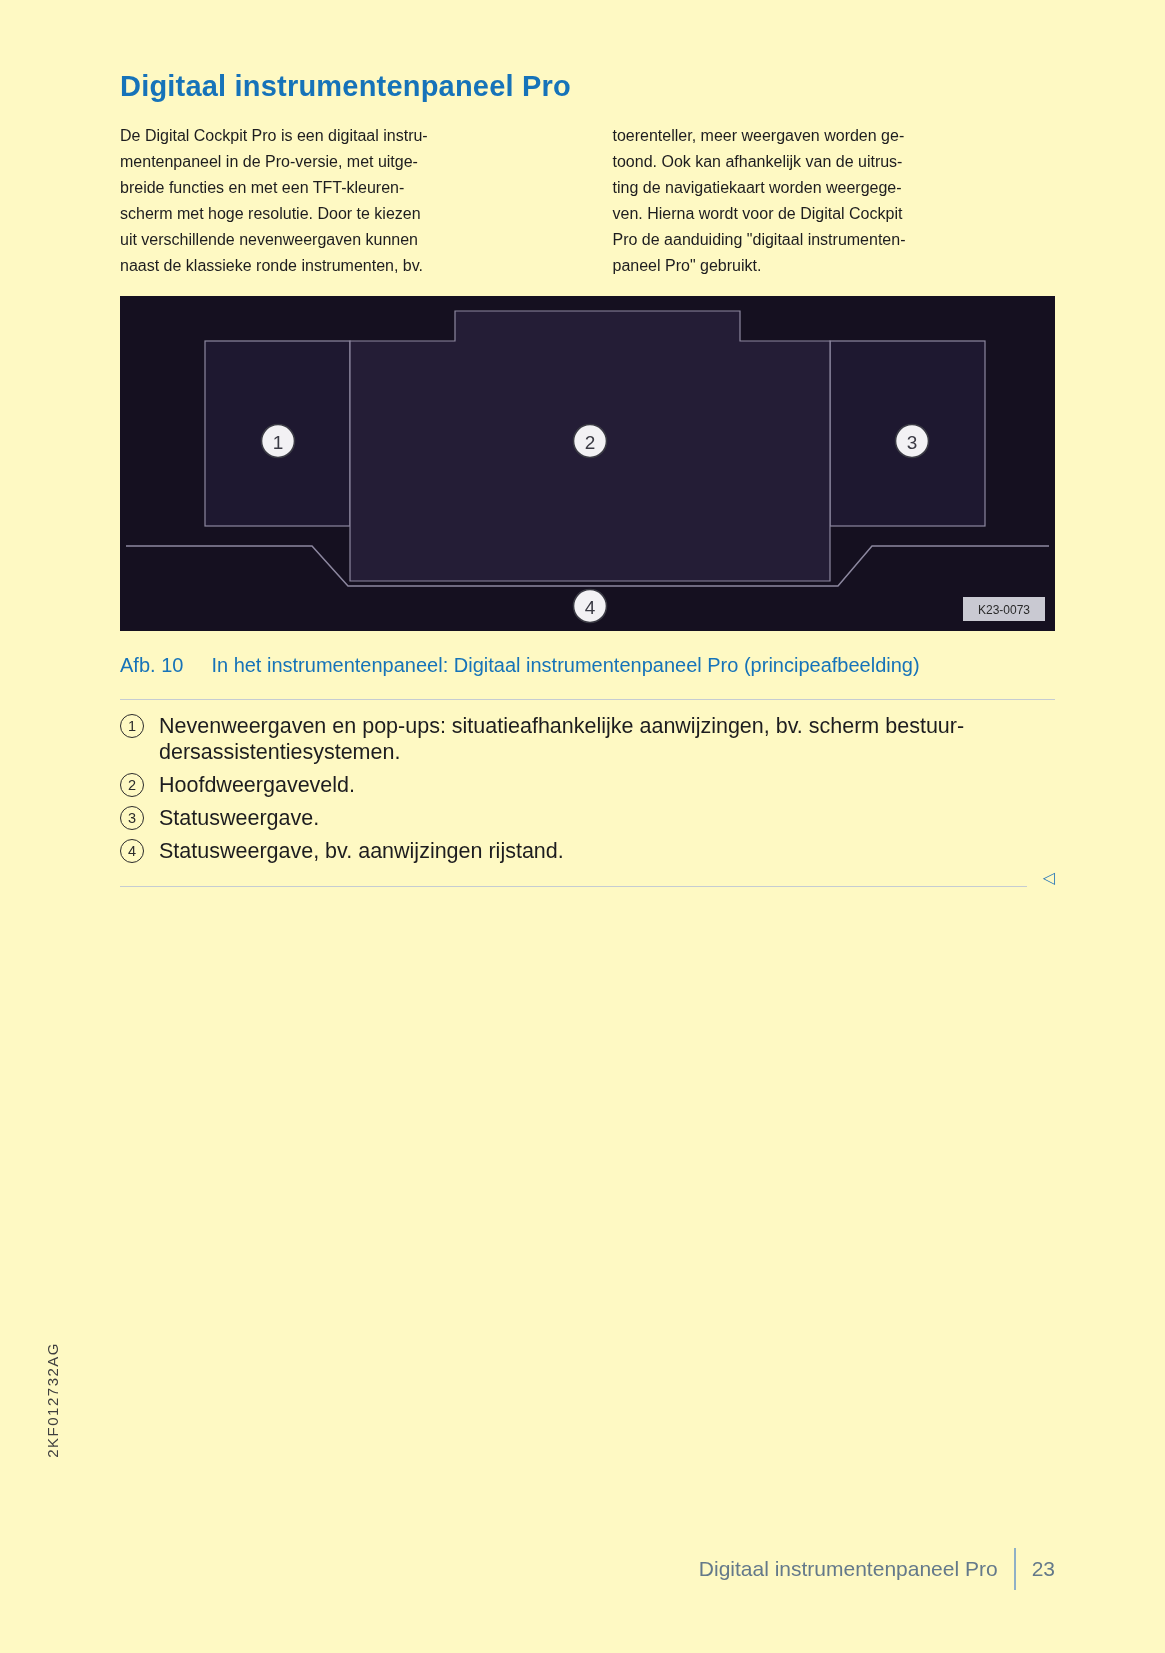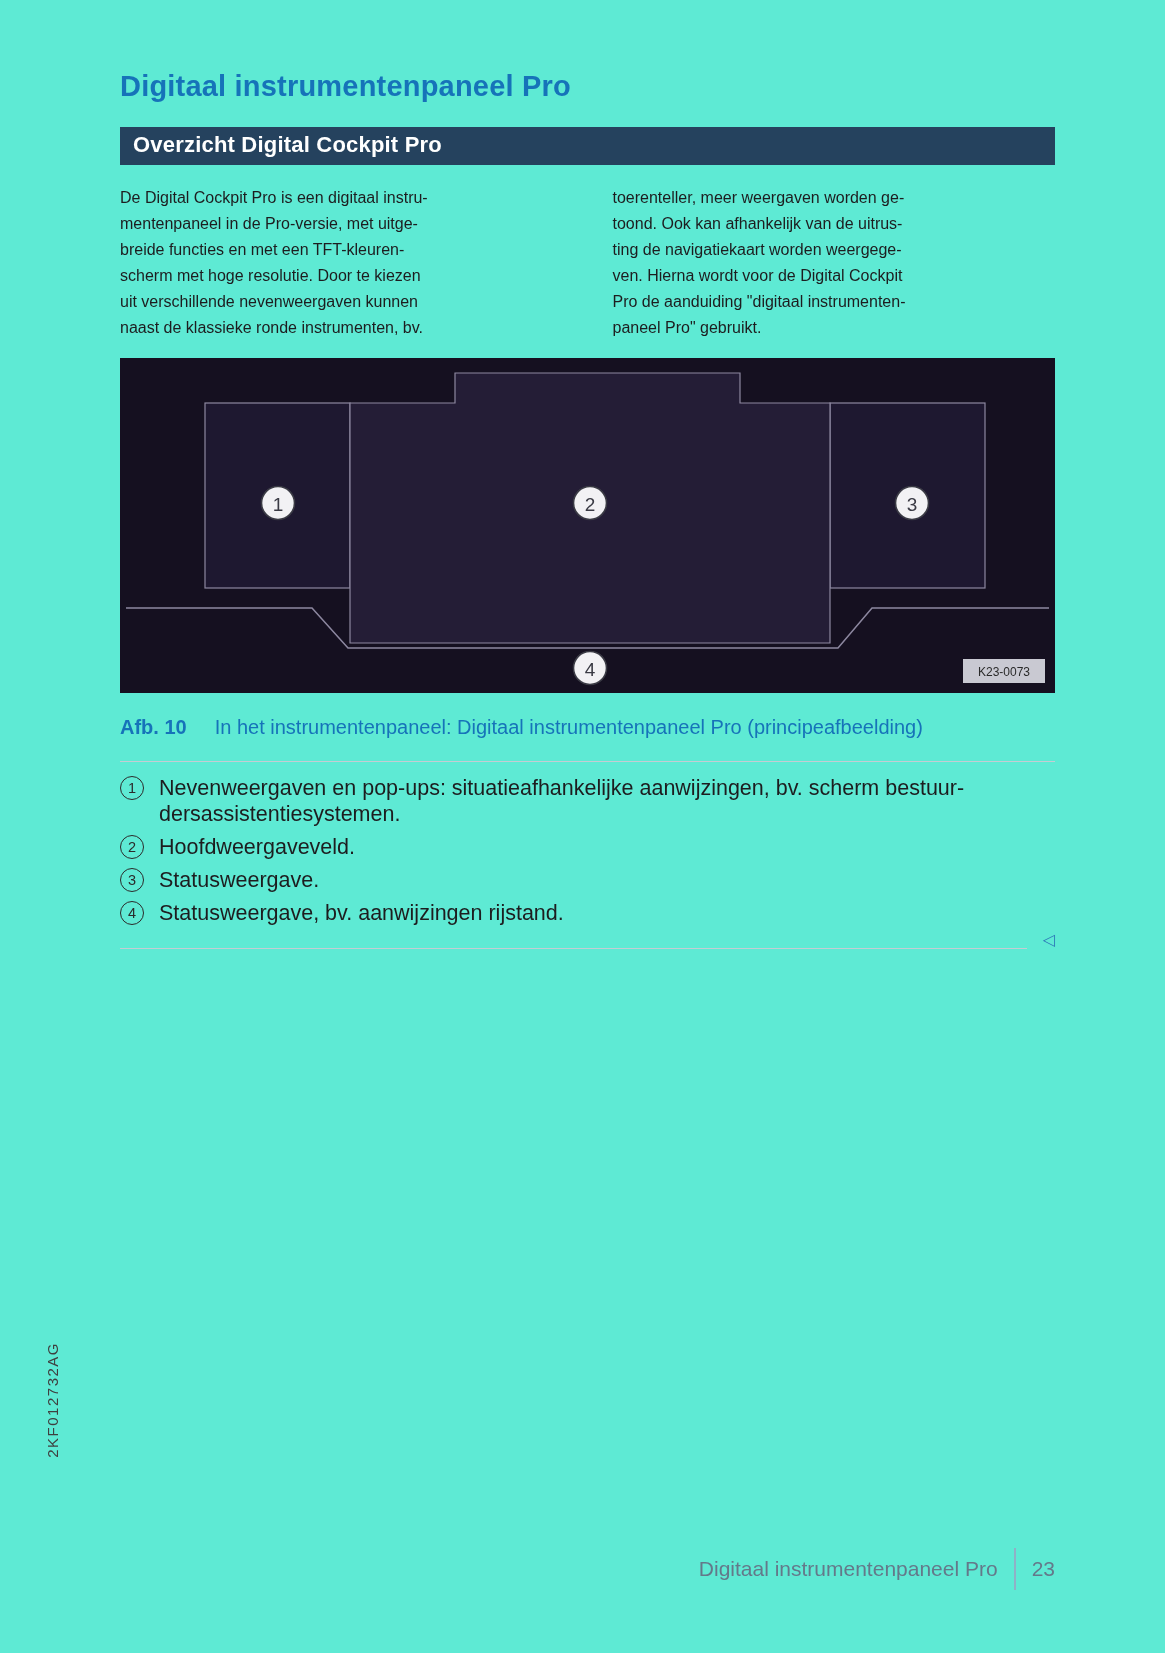--- a/index.html
+++ b/index.html
@@ -1,33 +1,33 @@
 <!DOCTYPE html>
 <html><head>
 <meta charset="utf-8">
 <style>
   * { margin:0; padding:0; box-sizing:border-box; }
   html,body { background:#ffffff; }
   body { font-family:"Liberation Sans", sans-serif; }
-  .page { position:relative; width:1165px; height:1653px; background:#5eead4; overflow:hidden; }
+  .page { position:relative; width:1165px; height:1653px; background:#fef9c3; overflow:hidden; }
   .content { position:absolute; left:120px; top:0; width:935px; }
 
   h1.title { margin-top:70px; font-size:29px; font-weight:bold; color:#1673b9; letter-spacing:0.2px; }
 
   .section-bar { margin-top:24px; background:#25425e; color:#ffffff; font-weight:bold;
                  font-size:22px; padding:5px 13px 7px 13px; letter-spacing:0.2px; }
 
   .intro { display:flex; gap:50px; margin-top:20px; color:#1d1d1f; font-size:16px; line-height:26px; }
   .intro .col { flex:1; white-space:pre-line; }
 
   .figure { position:relative; margin-top:17px; width:935px; height:335px; background:#151020; }
   .figure svg { display:block; width:100%; height:100%; }
 
   .caption { margin-top:23px; font-size:20px; color:#1673b9; display:flex; align-items:baseline; }
-  .caption-label { font-weight:bold; margin-right:28px; white-space:nowrap; }
+  .caption-label { font-weight:normal; margin-right:28px; white-space:nowrap; }
 
   .rule { margin-top:22px; border-top:1px solid #c5ccd2; }
 
   .legend { margin-top:13px; }
   .legend-item { display:flex; margin-bottom:7px; font-size:21.5px; line-height:26px; color:#1d1d1f; }
   .legend-num { flex:0 0 24px; width:24px; height:24px; border:1.5px solid #2b2b2b; border-radius:50%;
                 display:flex; align-items:center; justify-content:center;
                 font-size:14.5px; color:#2b2b2b; margin-right:15px; margin-top:1px; }
   .legend-text { white-space:pre-line; }
 
@@ -43,21 +43,20 @@
   .footer-divider { width:2px; height:42px; background:#8fb0c6; }
 </style>
 </head>
 <body>
 
 <div class="page">
   <div class="content">
 
     <h1 class="title">Digitaal instrumentenpaneel Pro</h1>
 
-    <div class="section-bar">Overzicht Digital Cockpit Pro</div>
 
     <div class="intro">
       <div class="col">De Digital Cockpit Pro is een digitaal instru-
 mentenpaneel in de Pro-versie, met uitge-
 breide functies en met een TFT-kleuren-
 scherm met hoge resolutie. Door te kiezen
 uit verschillende nevenweergaven kunnen
 naast de klassieke ronde instrumenten, bv.</div>
       <div class="col">toerenteller, meer weergaven worden ge-
 toond. Ook kan afhankelijk van de uitrus-

